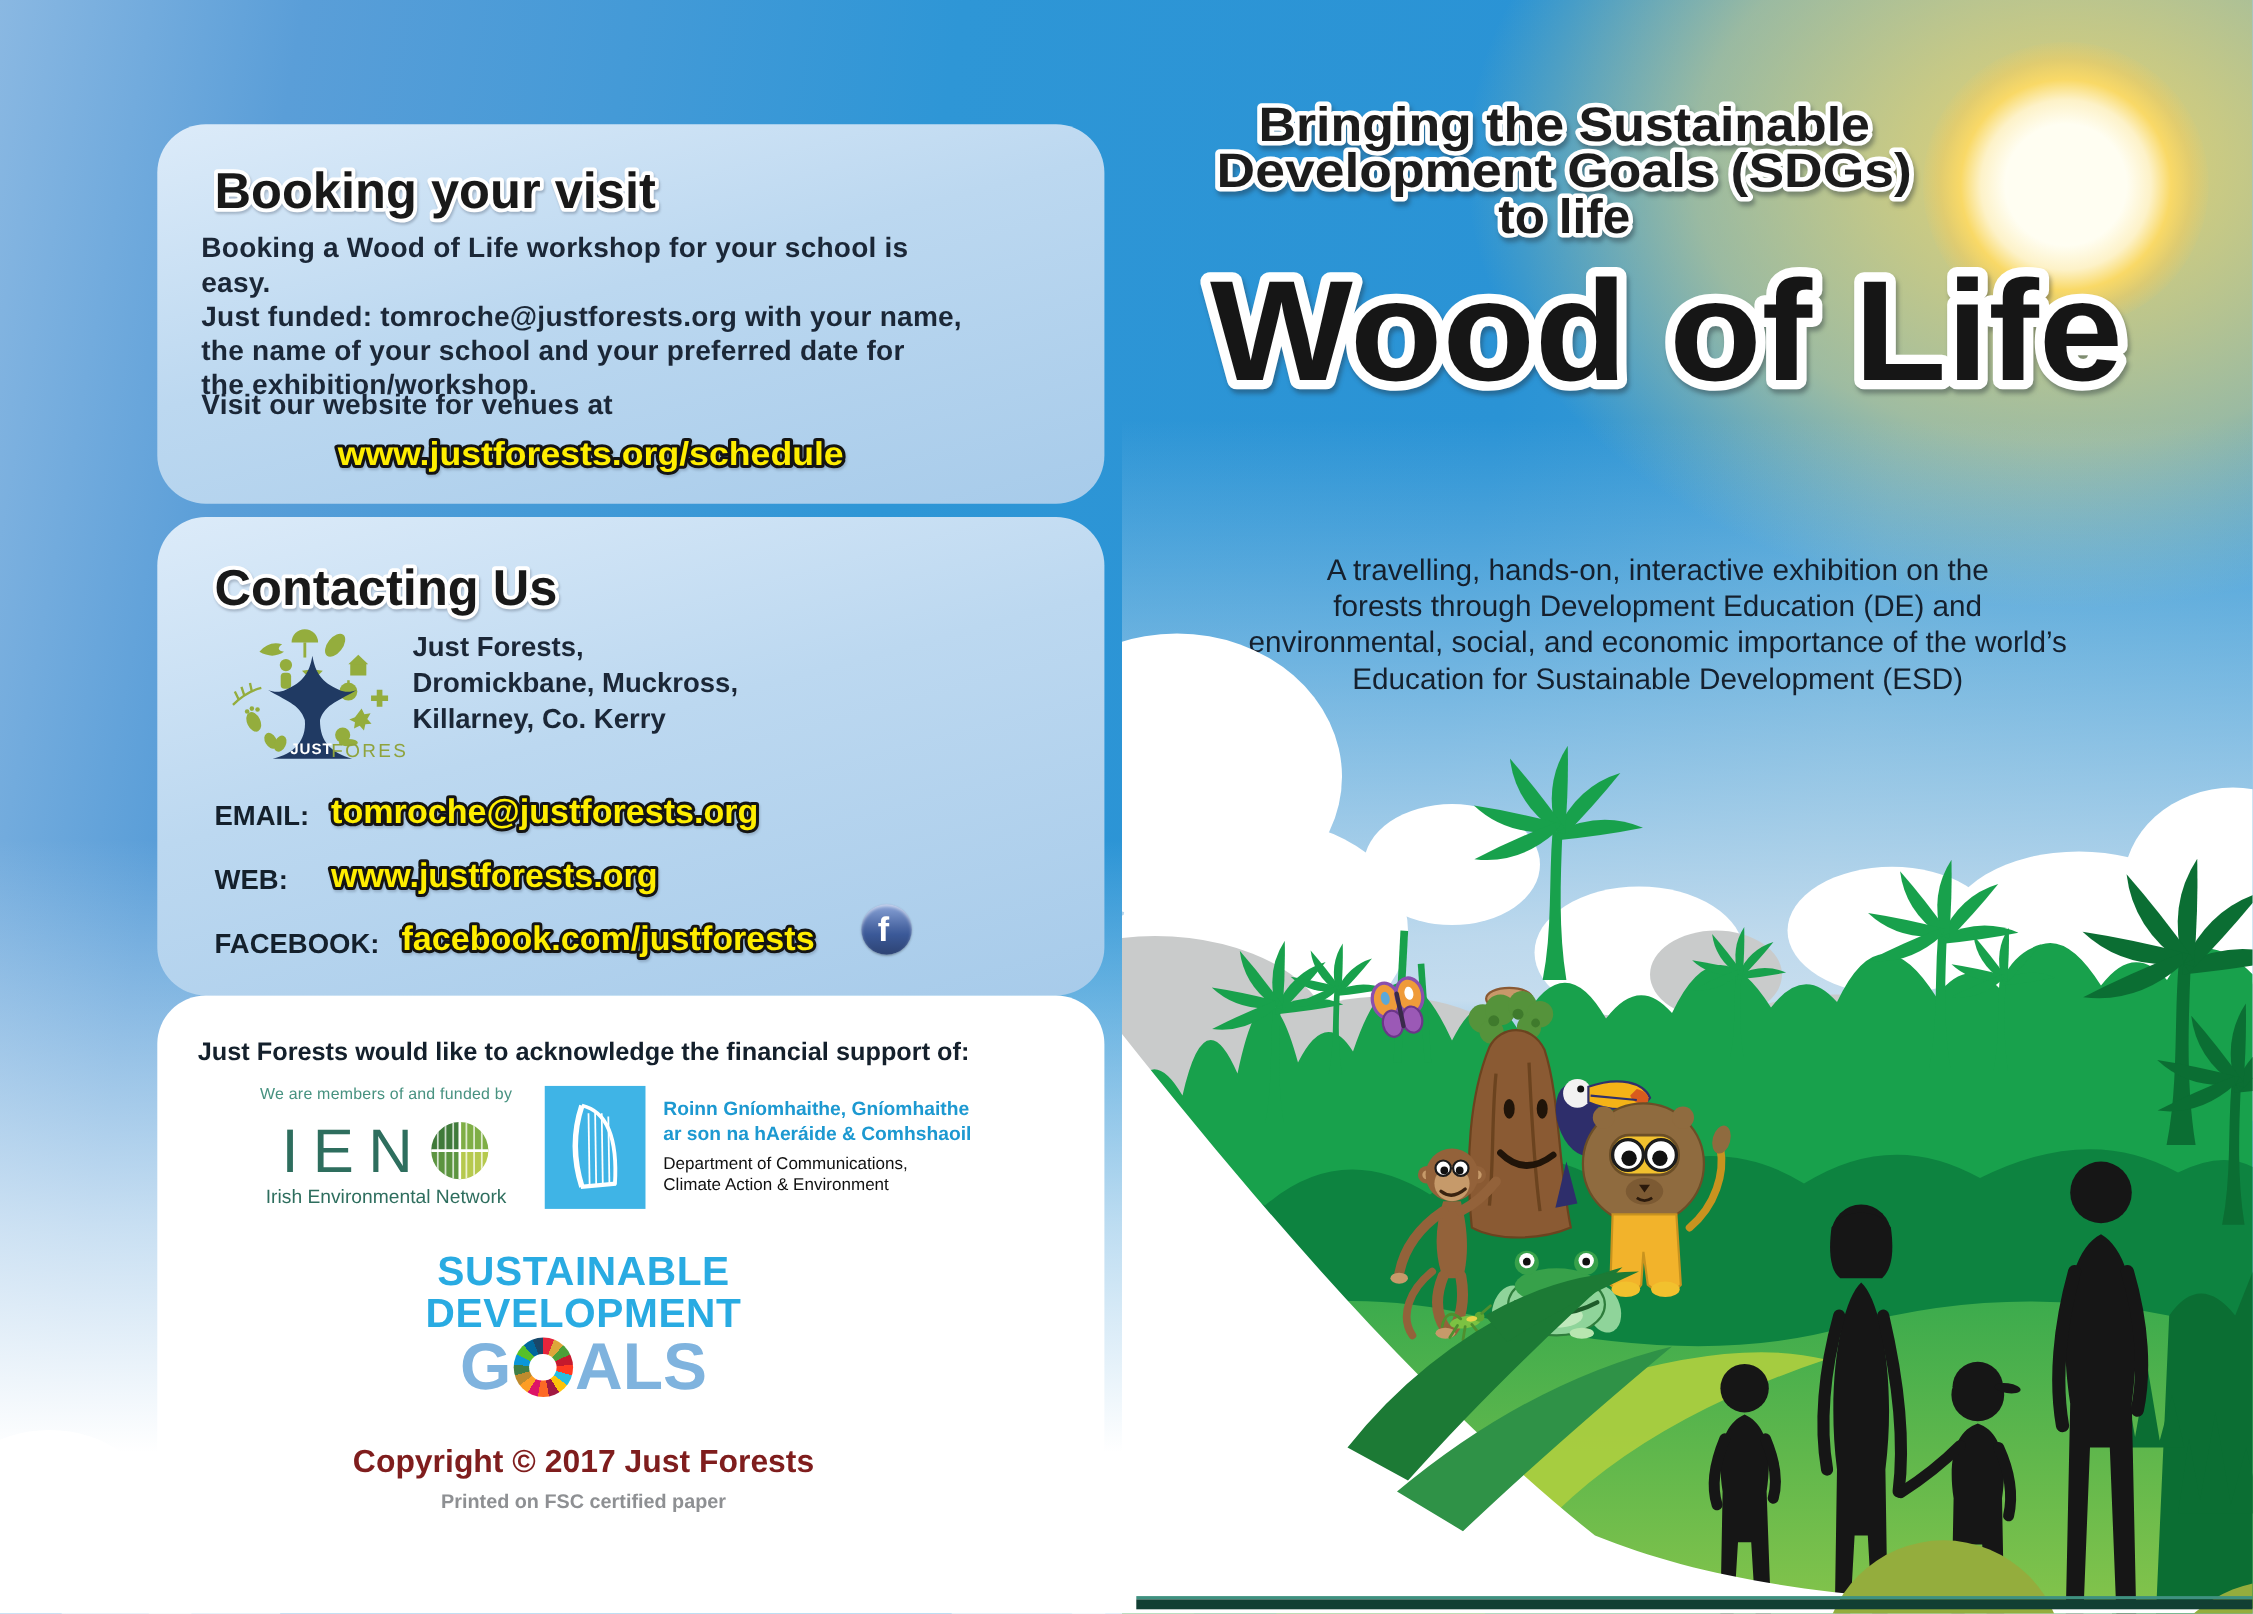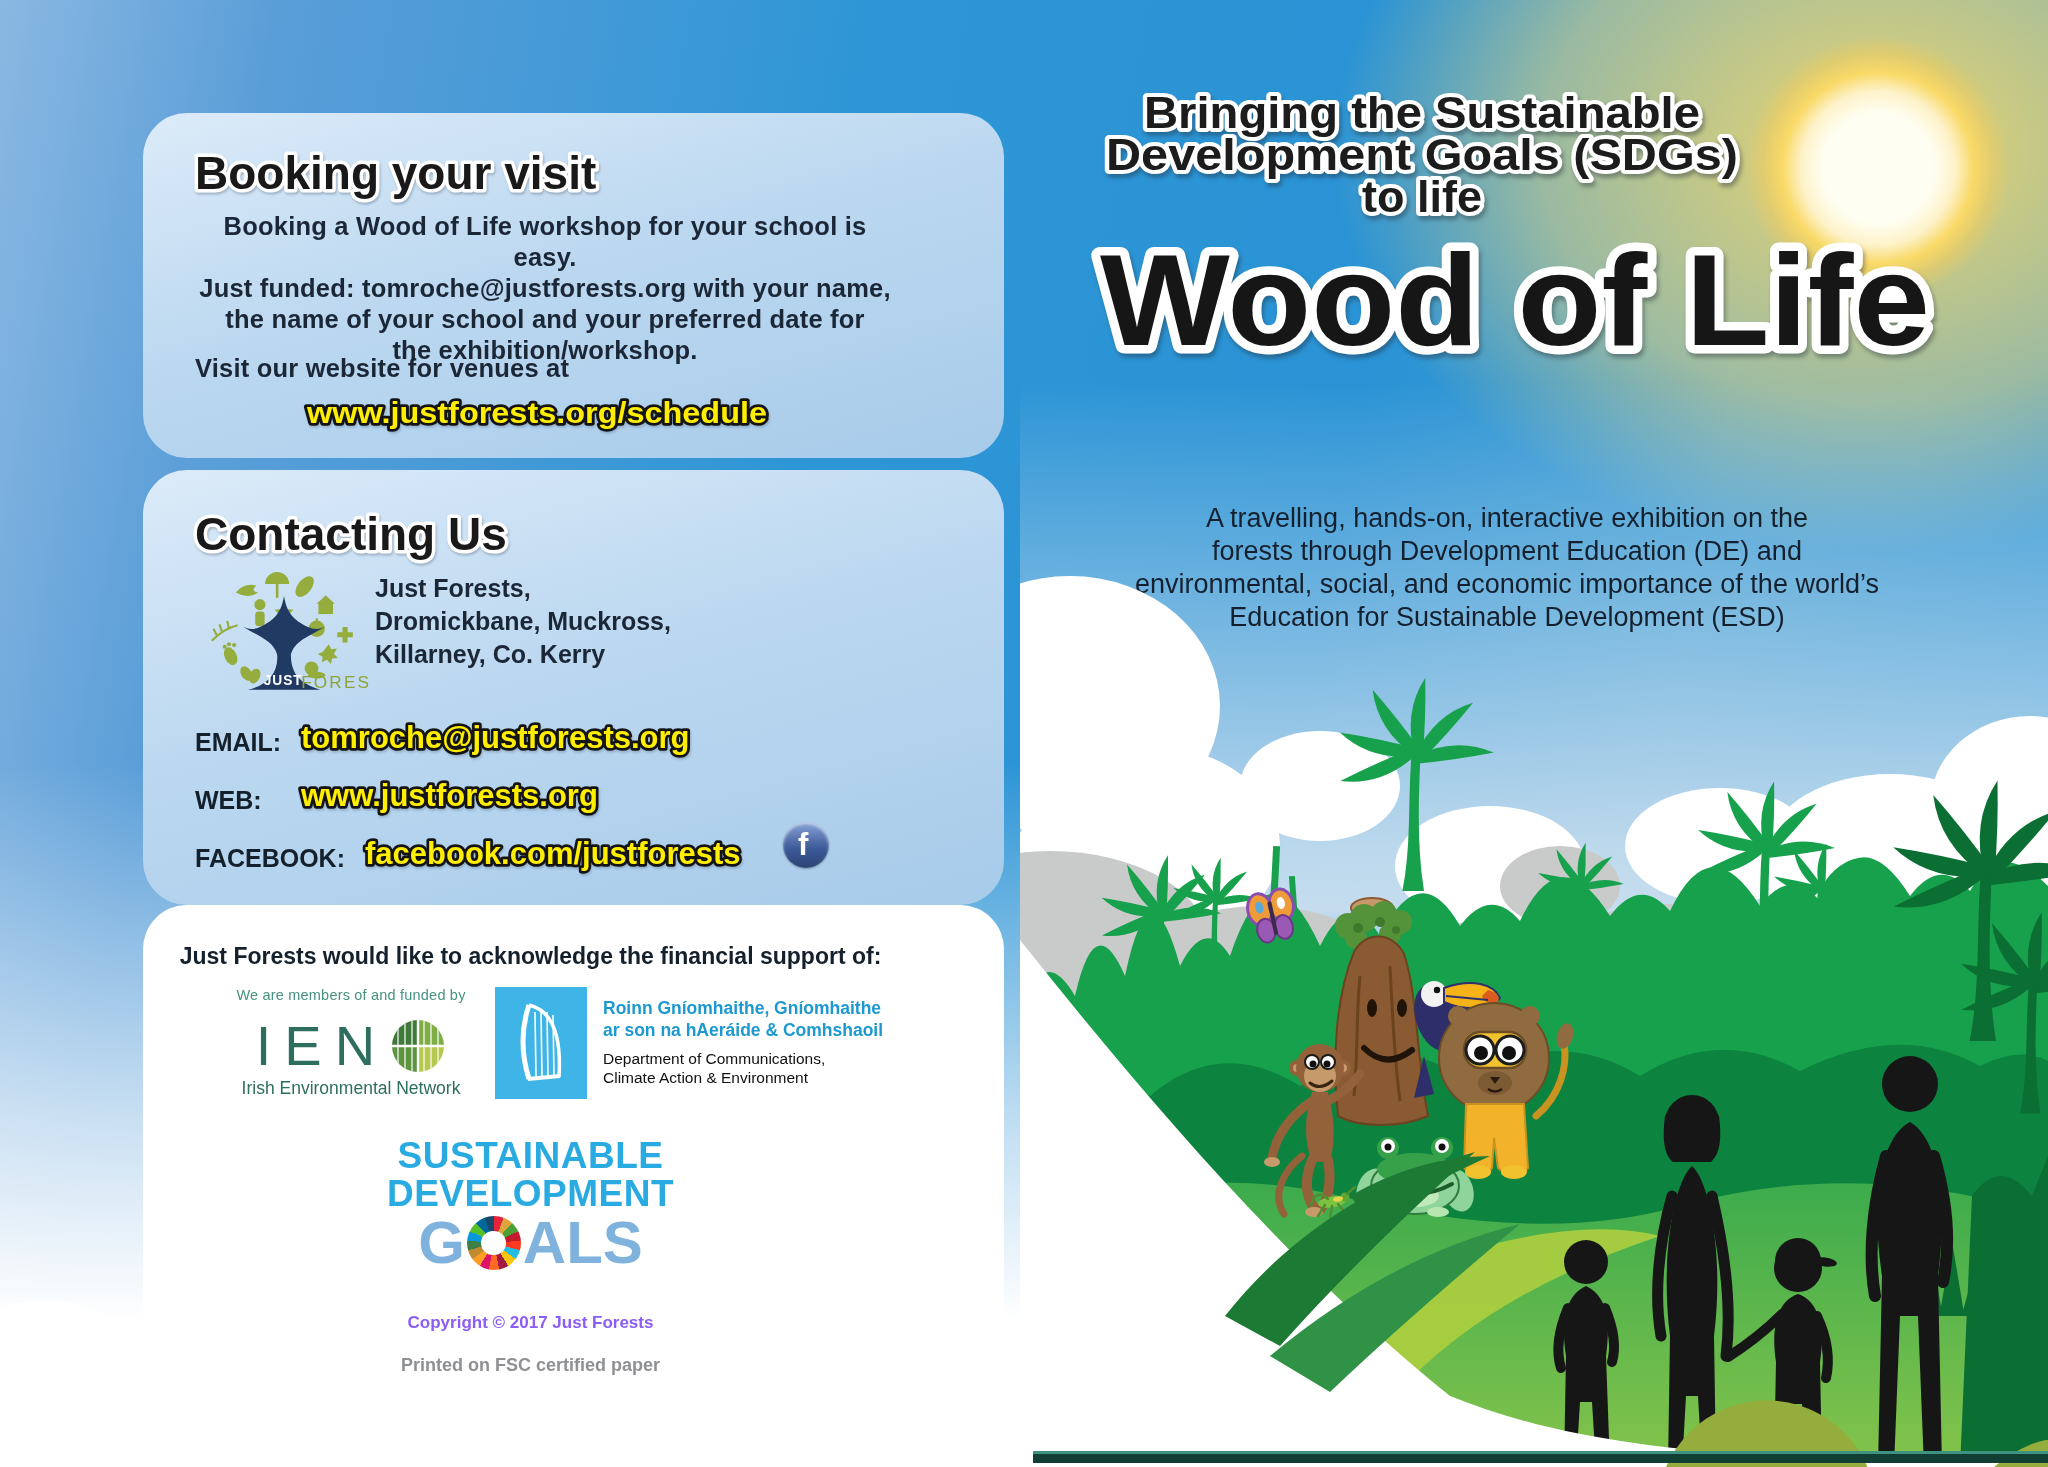--- a/index.html
+++ b/index.html
@@ -14,21 +14,21 @@
     background:radial-gradient(circle,#fffef2 0%,#fffef2 30%,#fdf2c8 42%,#f9d967 52%,rgba(247,205,90,.45) 62%,rgba(247,205,90,0) 72%);}
   .left-fade{left:0;top:0;width:1020px;height:1467px;
     background:linear-gradient(180deg,rgba(255,255,255,0) 52%,rgba(238,245,251,.75) 76%,#ffffff 90%);}
   .right-fade{left:1020px;top:0;width:1028px;height:1467px;
     background:linear-gradient(180deg,rgba(255,255,255,0) 26%,rgba(213,228,241,.85) 58%,rgba(213,228,241,.9) 62%,rgba(213,228,241,0) 72%);}
   .cloud{background:#fff;border-radius:50%;}
   
   .panel{position:absolute;left:143px;width:861px;border-radius:44px;
     background:linear-gradient(165deg,#dcebf9 0%,#bcd8f0 45%,#a7cbea 100%);}
   .panel.white{background:#ffffff;}
-  .p-pad{position:absolute;left:52px;text-align:center;}
+  .p-pad{position:absolute;left:40px;}
   .body-text{color:#1b2737;font-weight:700;font-size:25.5px;line-height:31px;letter-spacing:.2px;}
   svg text{font-family:"Liberation Sans","DejaVu Sans",sans-serif;}
   .h-svg{filter:drop-shadow(1px 2px 1px rgba(30,40,60,.25));}
   .y-svg{filter:drop-shadow(1px 2px 1px rgba(30,40,60,.2));}
   .k-svg{filter:drop-shadow(2px 4px 2px rgba(30,40,50,.38));}
   .addr{color:#1b2737;font-weight:700;font-size:25px;line-height:33px;}
   .row-label{color:#14202c;font-weight:700;font-size:25px;}
   .fb-circle{width:46px;height:46px;border-radius:50%;position:relative;
     background:linear-gradient(180deg,#8aa4d8 0%,#4d69a5 45%,#3b5998 60%,#2d4373 100%);box-shadow:inset 0 2px 3px rgba(255,255,255,.55),0 1px 2px rgba(0,0,0,.3);}
   .fb-f{position:absolute;left:15px;top:5px;color:#fff;font-weight:700;font-size:31px;}
@@ -36,21 +36,21 @@
   .ien-tag{font-size:14.5px;color:#479280;letter-spacing:.2px;}
   .ien-acronym{font-size:56px;font-weight:400;letter-spacing:13px;color:#2e6e5e;line-height:56px;}
   .ien-name{font-size:17.5px;color:#2e6e5e;margin-top:4px;}
   .dept-irish{color:#1d99d1;font-weight:700;font-size:17.5px;line-height:22px;}
   .dept-eng{color:#111;font-weight:400;font-size:15.5px;line-height:19px;}
   .sdg-line{color:#29abe2;font-weight:700;font-size:37px;line-height:38px;letter-spacing:.5px;text-align:center;}
   .sdg-goals{display:flex;align-items:center;justify-content:center;color:#7fb3de;font-weight:700;font-size:60px;line-height:60px;}
   .sdg-wheel{width:54px;height:54px;border-radius:50%;position:relative;margin:0 2px;
     background:conic-gradient(#E5243B 0 21deg,#DDA63A 0 42deg,#4C9F38 0 64deg,#C5192D 0 85deg,#FF3A21 0 106deg,#26BDE2 0 127deg,#FCC30B 0 148deg,#A21942 0 169deg,#FD6925 0 191deg,#DD1367 0 212deg,#FD9D24 0 233deg,#BF8B2E 0 254deg,#3F7E44 0 275deg,#0A97D9 0 296deg,#56C02B 0 318deg,#00689D 0 339deg,#19486A 0 360deg);}
   .sdg-wheel::after{content:"";position:absolute;inset:27%;background:#fff;border-radius:50%;}
-  .copyright{color:#8b5cf6;font-weight:700;font-size:17px;text-align:center;width:775px;}
+  .copyright{color:#7f1d1d;font-weight:700;font-size:29px;text-align:center;width:775px;}
   .printed{color:#8e9093;font-weight:700;font-size:18px;text-align:center;width:775px;}
   .subtitle{color:#15202e;font-weight:400;font-size:27px;line-height:33px;text-align:center;width:1028px;}
 </style>
 </head>
 <body>
 
 <svg width="0" height="0" style="position:absolute">
   <defs>
     <linearGradient id="gradHill" x1="0" y1="0" x2="0" y2="1">
       <stop offset="0" stop-color="#3cab4d"></stop>

